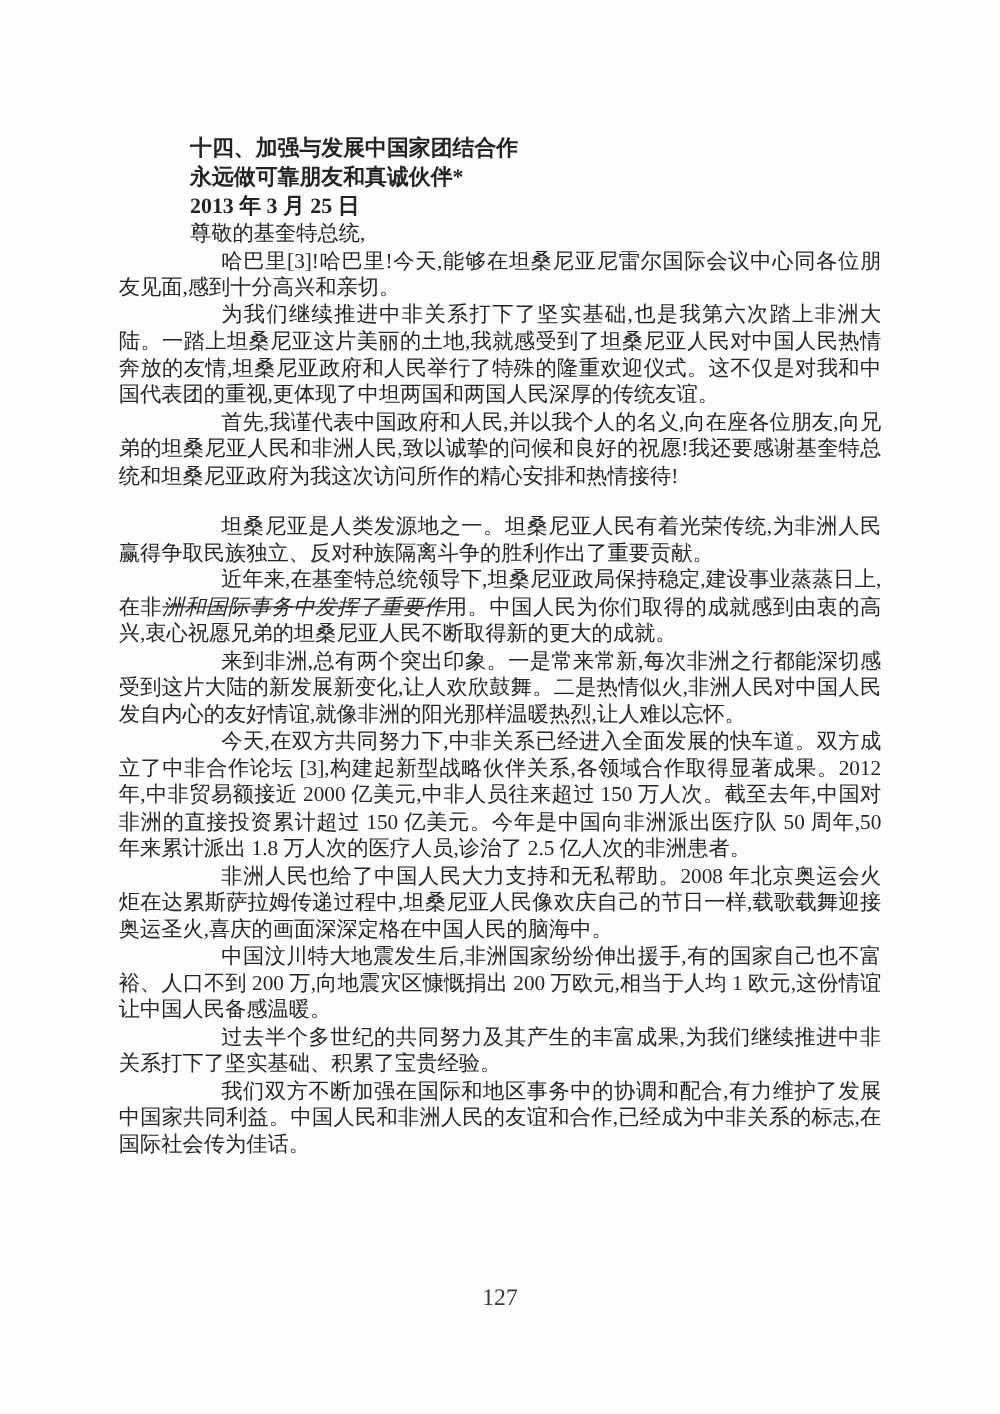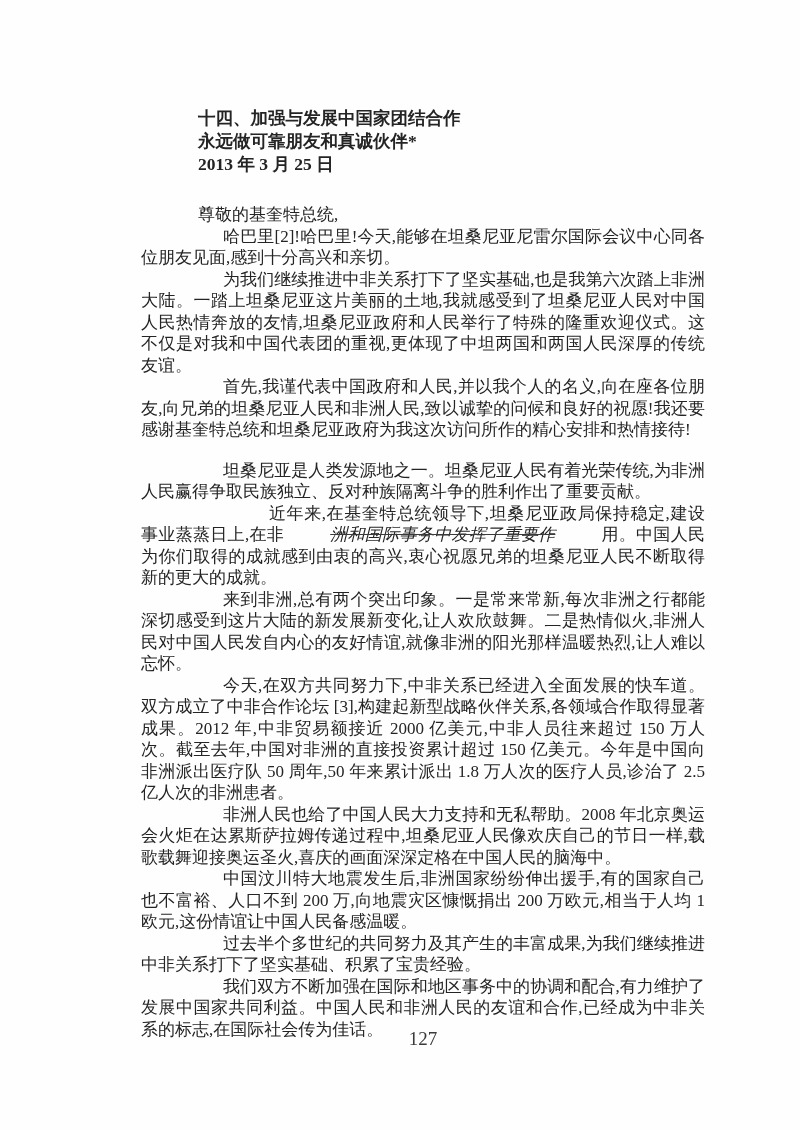--- a/index.html
+++ b/index.html
@@ -1,15 +1,15 @@
 <!DOCTYPE html>
 <html><head>
 <meta charset="utf-8">
 <style>
-  * { box-sizing: border-box; padding-left: 46px; }
+  * { box-sizing: border-box; }
   html, body {
     margin: 0;
     padding: 0;
     background: #fcfcfc;
   }
   .page {
     position: relative;
     width: 800px;
     height: 1131px;
     background: #fefefe;
@@ -30,21 +30,20 @@
   .heading {
     font-weight: 700;
     margin-left: 57px;
     font-size: 17.5px;
     line-height: 23px;
     text-align: left;
   }
   .salutation {
     margin-left: 57px;
     text-align: left;
-    margin-top: 28px;
   }
   .para { text-indent: 82px; }
   .footnote { text-indent: 42px; }
   .section-gap { height: 19px; }
   .struck { text-decoration: line-through; text-decoration-color: #3a3a3a; font-style: italic; }
   .page-number {
     position: absolute;
     left: 0;
     right: 0;
     top: 1028px;
@@ -59,21 +58,21 @@
 
 <div class="page">
   <div class="text-block">
 
     <p class="heading">十四、加强与发展中国家团结合作</p>
     <p class="heading">永远做可靠朋友和真诚伙伴*</p>
     <p class="heading">2013 年 3 月 25 日</p>
 
     <p class="salutation">尊敬的基奎特总统,</p>
 
-    <p class="para">哈巴里[2]!哈巴里!今天,能够在坦桑尼亚尼雷尔国际会议中心同各位朋友见面,感到十分高兴和亲切。</p>
+    <p class="para">哈巴里[3]!哈巴里!今天,能够在坦桑尼亚尼雷尔国际会议中心同各位朋友见面,感到十分高兴和亲切。</p>
     <p class="para">为我们继续推进中非关系打下了坚实基础,也是我第六次踏上非洲大陆。一踏上坦桑尼亚这片美丽的土地,我就感受到了坦桑尼亚人民对中国人民热情奔放的友情,坦桑尼亚政府和人民举行了特殊的隆重欢迎仪式。这不仅是对我和中国代表团的重视,更体现了中坦两国和两国人民深厚的传统友谊。</p>
     <p class="para">首先,我谨代表中国政府和人民,并以我个人的名义,向在座各位朋友,向兄弟的坦桑尼亚人民和非洲人民,致以诚挚的问候和良好的祝愿!我还要感谢基奎特总统和坦桑尼亚政府为我这次访问所作的精心安排和热情接待!</p>
 
 
     <div class="section-gap"></div>
 
     <p class="para">坦桑尼亚是人类发源地之一。坦桑尼亚人民有着光荣传统,为非洲人民赢得争取民族独立、反对种族隔离斗争的胜利作出了重要贡献。</p>
     <p class="para"><span>近年来,在基奎特总统领导下,坦桑尼亚政局保持稳定,建设事业蒸蒸日上,在非</span><span class="struck">洲和国际事务中发挥了重要作</span><span>用。中国人民为你们取得的成就感到由衷的高兴,衷心祝愿兄弟的坦桑尼亚人民不断取得新的更大的成就。</span></p>
     <p class="para">来到非洲,总有两个突出印象。一是常来常新,每次非洲之行都能深切感受到这片大陆的新发展新变化,让人欢欣鼓舞。二是热情似火,非洲人民对中国人民发自内心的友好情谊,就像非洲的阳光那样温暖热烈,让人难以忘怀。</p>
     <p class="para">今天,在双方共同努力下,中非关系已经进入全面发展的快车道。双方成立了中非合作论坛 [3],构建起新型战略伙伴关系,各领域合作取得显著成果。2012 年,中非贸易额接近 2000 亿美元,中非人员往来超过 150 万人次。截至去年,中国对非洲的直接投资累计超过 150 亿美元。今年是中国向非洲派出医疗队 50 周年,50 年来累计派出 1.8 万人次的医疗人员,诊治了 2.5 亿人次的非洲患者。</p>

